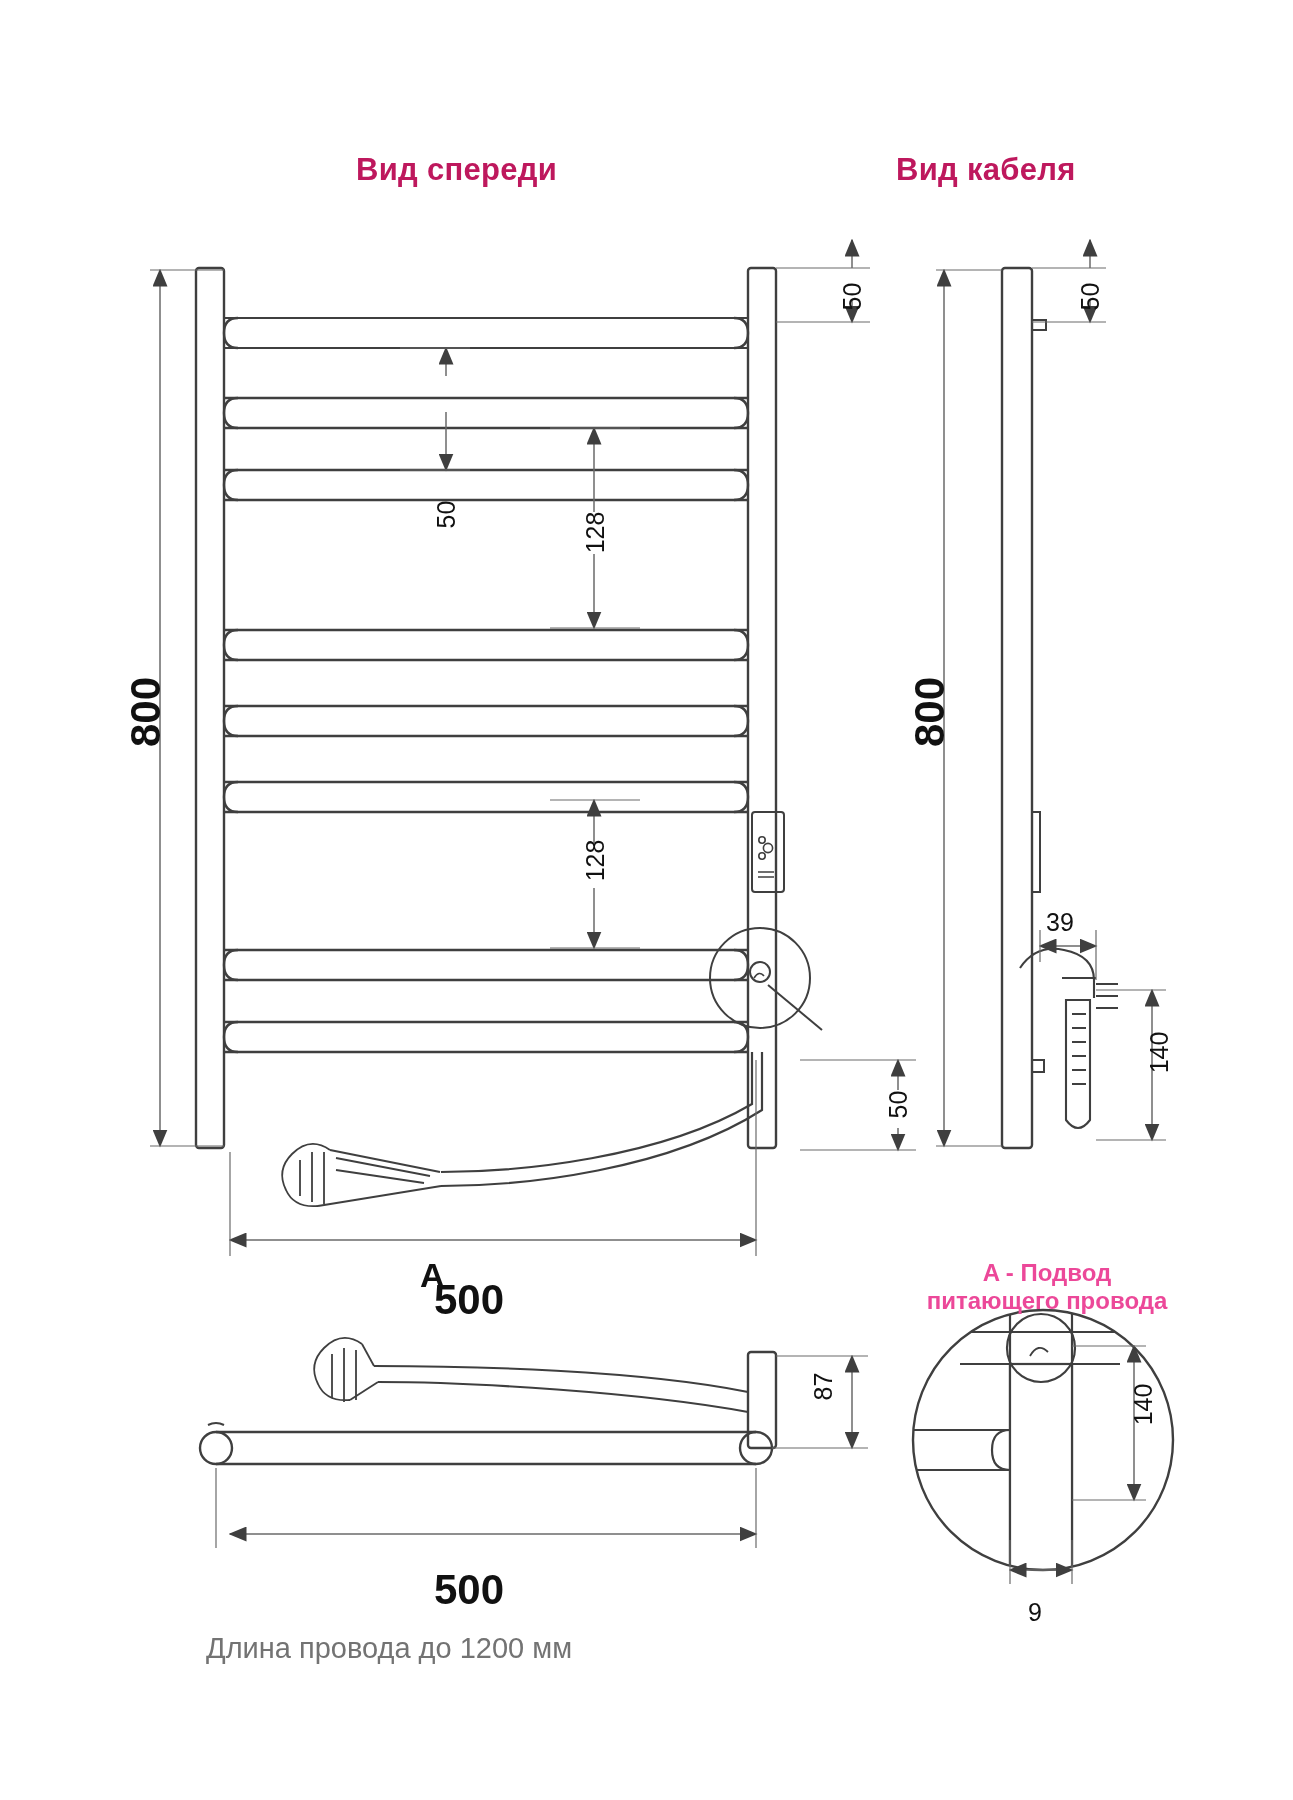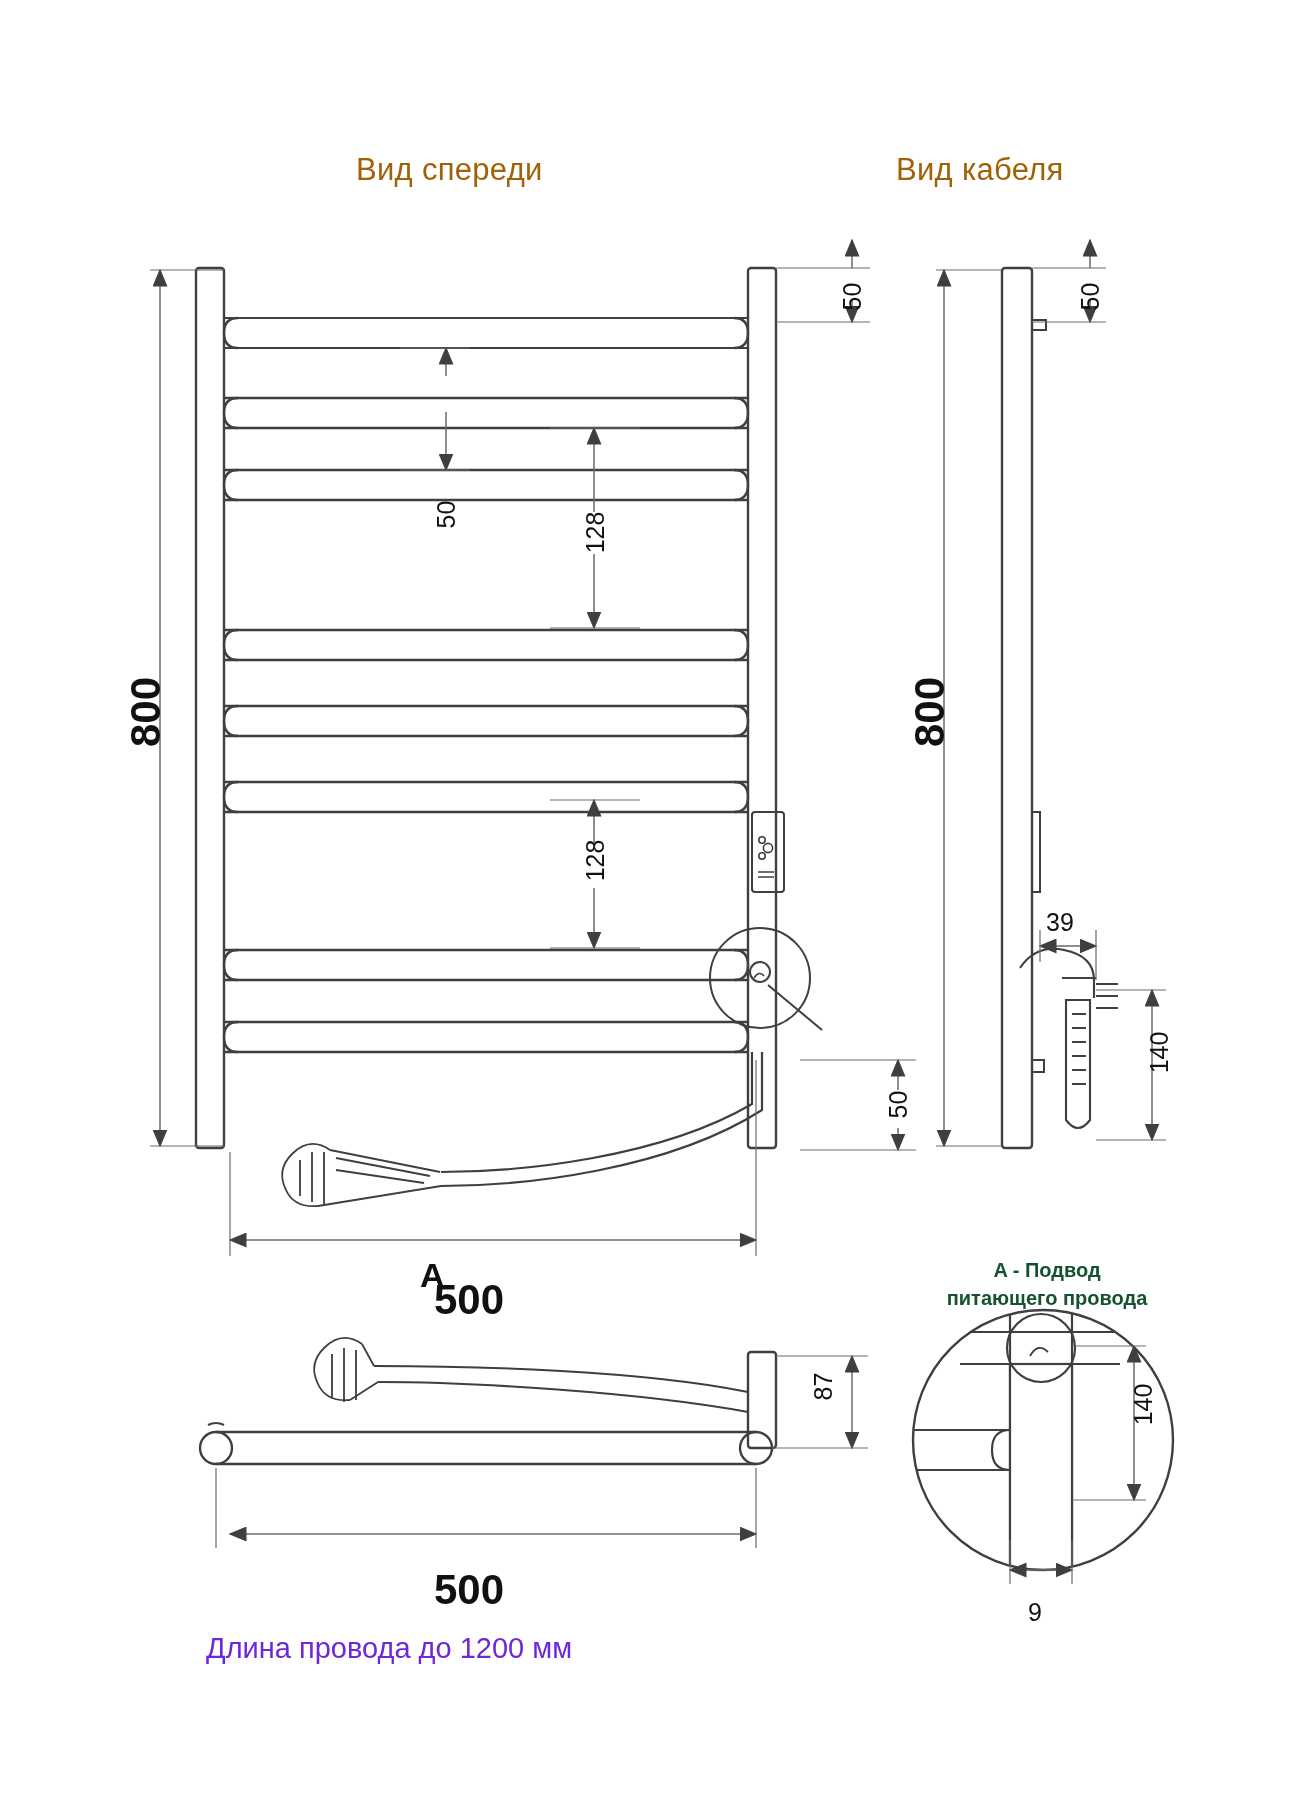--- a/index.html
+++ b/index.html
@@ -21,54 +21,54 @@
   }
   svg.sheet {
     position: absolute;
     left: 0;
     top: 0;
     width: 1293px;
     height: 1800px;
   }
   .ttl {
     position: absolute;
-    font-weight: normal;
+    font-weight: bold;
     font-size: 31px;
     letter-spacing: 0.3px;
-    color: #a16207;
+    color: #be185d;
     white-space: nowrap;
   }
   .lbl {
     position: absolute;
     font-size: 25px;
     color: #111;
     white-space: nowrap;
   }
   .lbl.big {
     font-size: 42px;
     font-weight: bold;
   }
   .lbl.med {
     font-size: 34px;
     font-weight: bold;
   }
   .rot90 { transform: rotate(-90deg); }
   .note {
     position: absolute;
     font-size: 29px;
-    color: #6d28d9;
+    color: #737373;
     white-space: nowrap;
   }
   .cap {
     position: absolute;
     font-weight: bold;
-    font-size: 20px;
+    font-size: 24px;
     text-align: center;
     line-height: 1.22;
-    color: #14532d;
+    color: #ec4899;
     white-space: nowrap;
   }
 </style>
 </head>
 <body>
 
 <div class="root">
 
   <svg class="sheet" viewBox="0 0 1293 1800">
     <defs>

